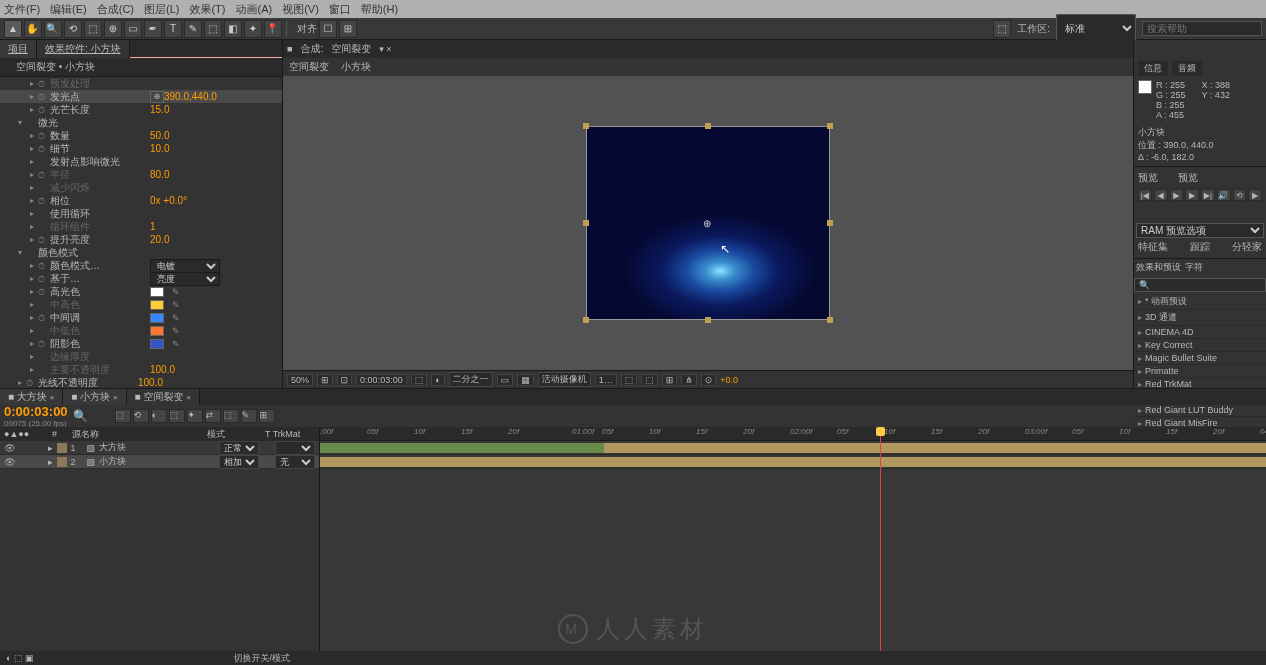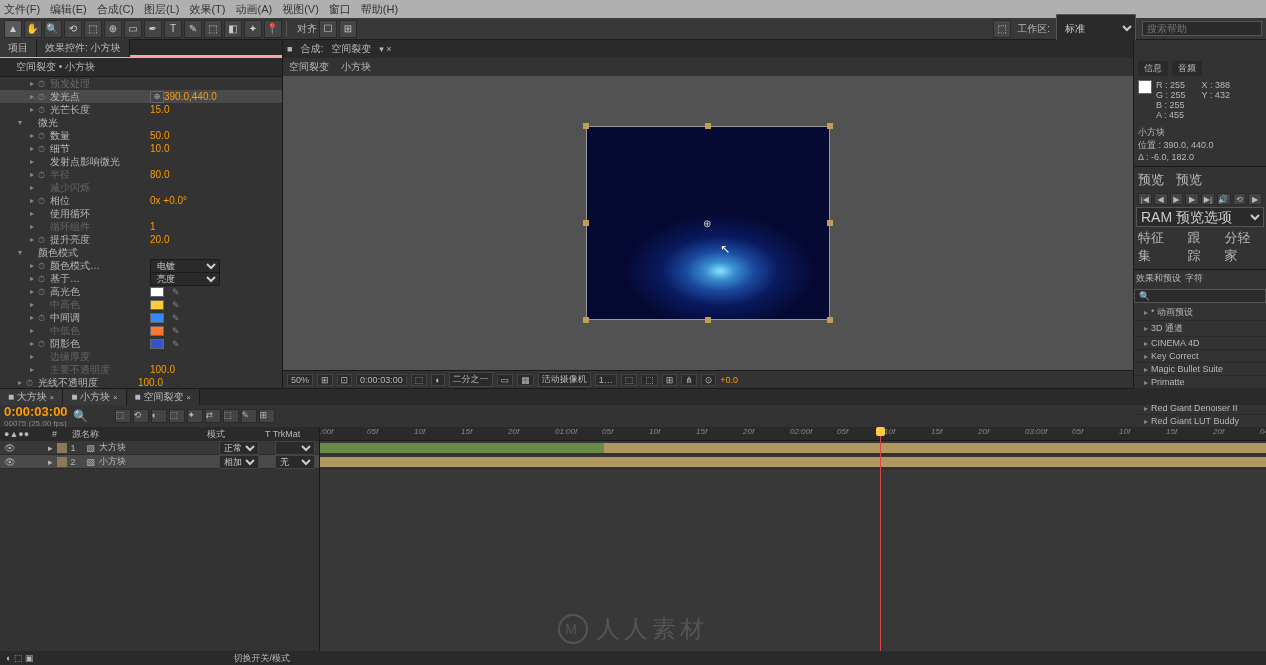--- a/index.html
+++ b/index.html
@@ -16,21 +16,21 @@
     .tool-sep { width: 1px; height: 16px; background: #555; margin: 0 2px; }
     .toolbar-right { margin-left: auto; display: flex; align-items: center; gap: 6px; font-size: 10px; }
     .workspace-select { background: #2a2a2a; border: 1px solid #555; color: #ccc; padding: 7px 4px; font-size: 10px; width: 80px; }
     .search-help { background: #2a2a2a; border: 1px solid #555; color: #888; padding: 1px 4px; font-size: 10px; width: 120px; }
     
     
     .main-area { display: flex; height: 348px; }
     
     
     .left-panel { width: 283px; background: #333; border-right: 1px solid #1a1a1a; display: flex; flex-direction: column; }
-    .panel-tabs { height: 18px; background: #2a2a2a; display: flex; align-items: center; border-bottom: 3px solid #fca5a5; }
+    .panel-tabs { height: 18px; background: #2a2a2a; display: flex; align-items: center; border-bottom: 1px solid #fca5a5; text-decoration: underline; }
     .panel-tab { padding: 2px 8px; font-size: 10px; background: #383838; border-right: 1px solid #1a1a1a; }
     .panel-tab.active { background: #333; }
     .panel-subtitle { padding: 2px 16px; font-size: 10px; background: #2a2a2a; border-bottom: 1px solid #1a1a1a; }
     .effect-props { flex: 1; overflow-y: auto; font-size: 10px; }
     .prop-row { display: flex; align-items: center; height: 13px; padding: 0 4px; }
     .prop-row.highlight { background: #4a4a4a; }
     .prop-indent-1 { padding-left: 18px; }
     .prop-indent-2 { padding-left: 30px; }
     .prop-arrow { width: 8px; font-size: 8px; color: #888; }
     .prop-stopwatch { width: 12px; height: 10px; font-size: 9px; color: #888; }
@@ -59,29 +59,29 @@
     .vf-item { padding: 0 3px; border: 1px solid #444; background: #2a2a2a; }
     .vf-value { color: #ff9c00; }
     
     
     .right-panel { width: 133px; background: #333; border-left: 1px solid #1a1a1a; display: flex; flex-direction: column; }
     .info-panel { padding: 4px; font-size: 9px; border-bottom: 1px solid #1a1a1a; margin-top: 17px; }
     .info-panel-tabs { display: flex; gap: 4px; margin-bottom: 4px; }
     .info-panel-tab { padding: 1px 6px; background: #2a2a2a; }
     .info-swatch { width: 14px; height: 14px; background: #fff; border: 1px solid #666; float: left; margin-right: 4px; }
     .preview-panel { border-bottom: 1px solid #1a1a1a; padding: 2px; }
-    .preview-tabs { display: flex; gap: 12px; font-size: 13px; padding: 2px; }
+    .preview-tabs { display: flex; gap: 20px; font-size: 10px; padding: 2px; }
     .preview-controls { display: flex; gap: 2px; padding: 2px; }
     .pc-btn { width: 14px; height: 12px; background: #444; border: 1px solid #2a2a2a; font-size: 8px; display: flex; align-items: center; justify-content: center; }
-    .ram-select { width: 100%; background: #2a2a2a; border: 1px solid #555; color: #ccc; font-size: 14px; margin-top: 0; }
+    .ram-select { width: 100%; background: #2a2a2a; border: 1px solid #555; color: #ccc; font-size: 10px; margin-top: 20px; }
     .effects-panel { flex: 1; display: flex; flex-direction: column; }
     .ep-tabs { display: flex; font-size: 9px; padding: 2px; gap: 4px; }
     .ep-search { width: 100%; background: #2a2a2a; border: 1px solid #555; color: #888; font-size: 9px; padding: 1px 4px; margin: 2px 0; }
     .ep-list { flex: 1; overflow-y: auto; }
-    .ep-item { padding: 1px 4px 1px 10px; font-size: 9px; border-bottom: 1px solid #2a2a2a; }
+    .ep-item { padding: 1px 4px 1px 4px; font-size: 9px; border-bottom: 1px solid #2a2a2a; }
     .ep-item::before { content: "▸"; margin-right: 3px; font-size: 8px; color: #888; }
     
     
     .timeline-area { height: 277px; background: #333; border-top: 1px solid #1a1a1a; display: flex; flex-direction: column; }
     .tl-tabs { height: 16px; background: #2a2a2a; display: flex; align-items: center; }
     .tl-tab { padding: 1px 8px; font-size: 10px; background: #383838; border-right: 1px solid #1a1a1a; }
     .tl-tab.active { background: #333; }
     .tl-header { height: 22px; display: flex; align-items: center; padding: 0 4px; gap: 6px; }
     .tl-timecode { color: #ff9c00; font-size: 13px; font-weight: bold; }
     .tl-timecode-sub { color: #888; font-size: 8px; }
@@ -487,21 +487,21 @@
           </div>
         </div>
     </div>
     <div class="tl-right">
       <div class="tl-ruler" id="tl-ruler">
           <div class="tl-tick" style="left: 0px;">:00f</div>
           <div class="tl-tick" style="left: 47px;">05f</div>
           <div class="tl-tick" style="left: 94px;">10f</div>
           <div class="tl-tick" style="left: 141px;">15f</div>
           <div class="tl-tick" style="left: 188px;">20f</div>
-          <div class="tl-tick" style="left: 235px;">01:00f</div>
+          <div class="tl-tick" style="left: 252px;">01:00f</div>
           <div class="tl-tick" style="left: 282px;">05f</div>
           <div class="tl-tick" style="left: 329px;">10f</div>
           <div class="tl-tick" style="left: 376px;">15f</div>
           <div class="tl-tick" style="left: 423px;">20f</div>
           <div class="tl-tick" style="left: 470px;">02:00f</div>
           <div class="tl-tick" style="left: 517px;">05f</div>
           <div class="tl-tick" style="left: 564px;">10f</div>
           <div class="tl-tick" style="left: 611px;">15f</div>
           <div class="tl-tick" style="left: 658px;">20f</div>
           <div class="tl-tick" style="left: 705px;">03:00f</div>

